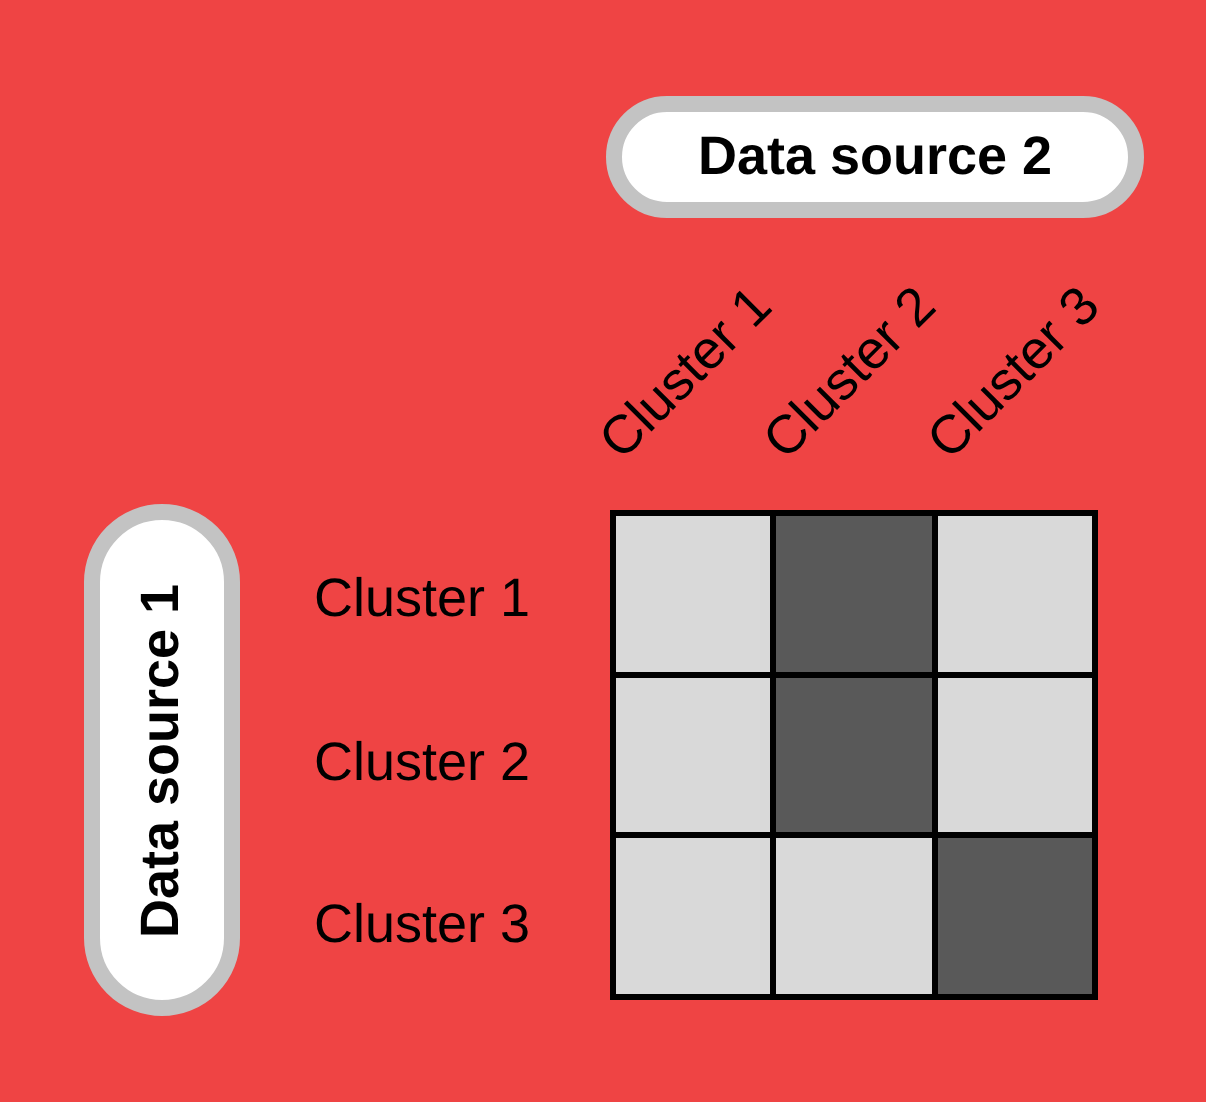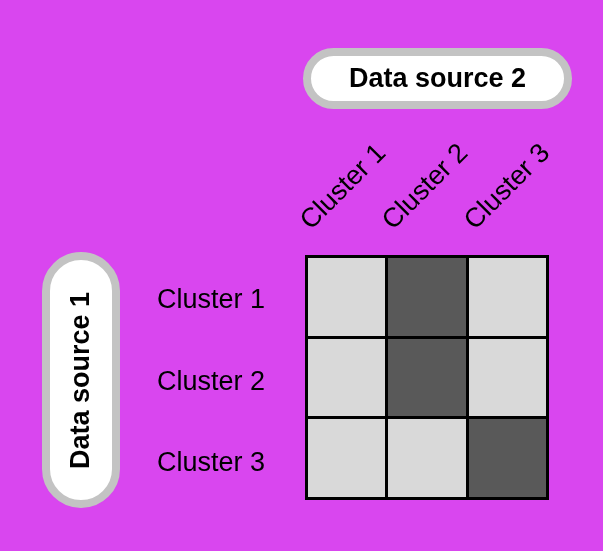--- a/index.html
+++ b/index.html
@@ -94,21 +94,21 @@
     gap: 3px;
   }
   .cell {
     width: 100%;
     height: 100%;
   }
 </style>
 </head>
 <body>
 
-<div class="canvas" style="background: #d946ef;">
+<div class="canvas" style="background: #ef4444;">
 
   <div class="pill pill-top" style="border-color: rgb(195, 195, 195);">
     <span class="pill-label">Data source 2</span>
   </div>
 
   <div class="pill pill-left" style="border-color: rgb(195, 195, 195);">
     <span class="pill-label vlabel">Data source 1</span>
   </div>
 
   <div class="col-labels">

